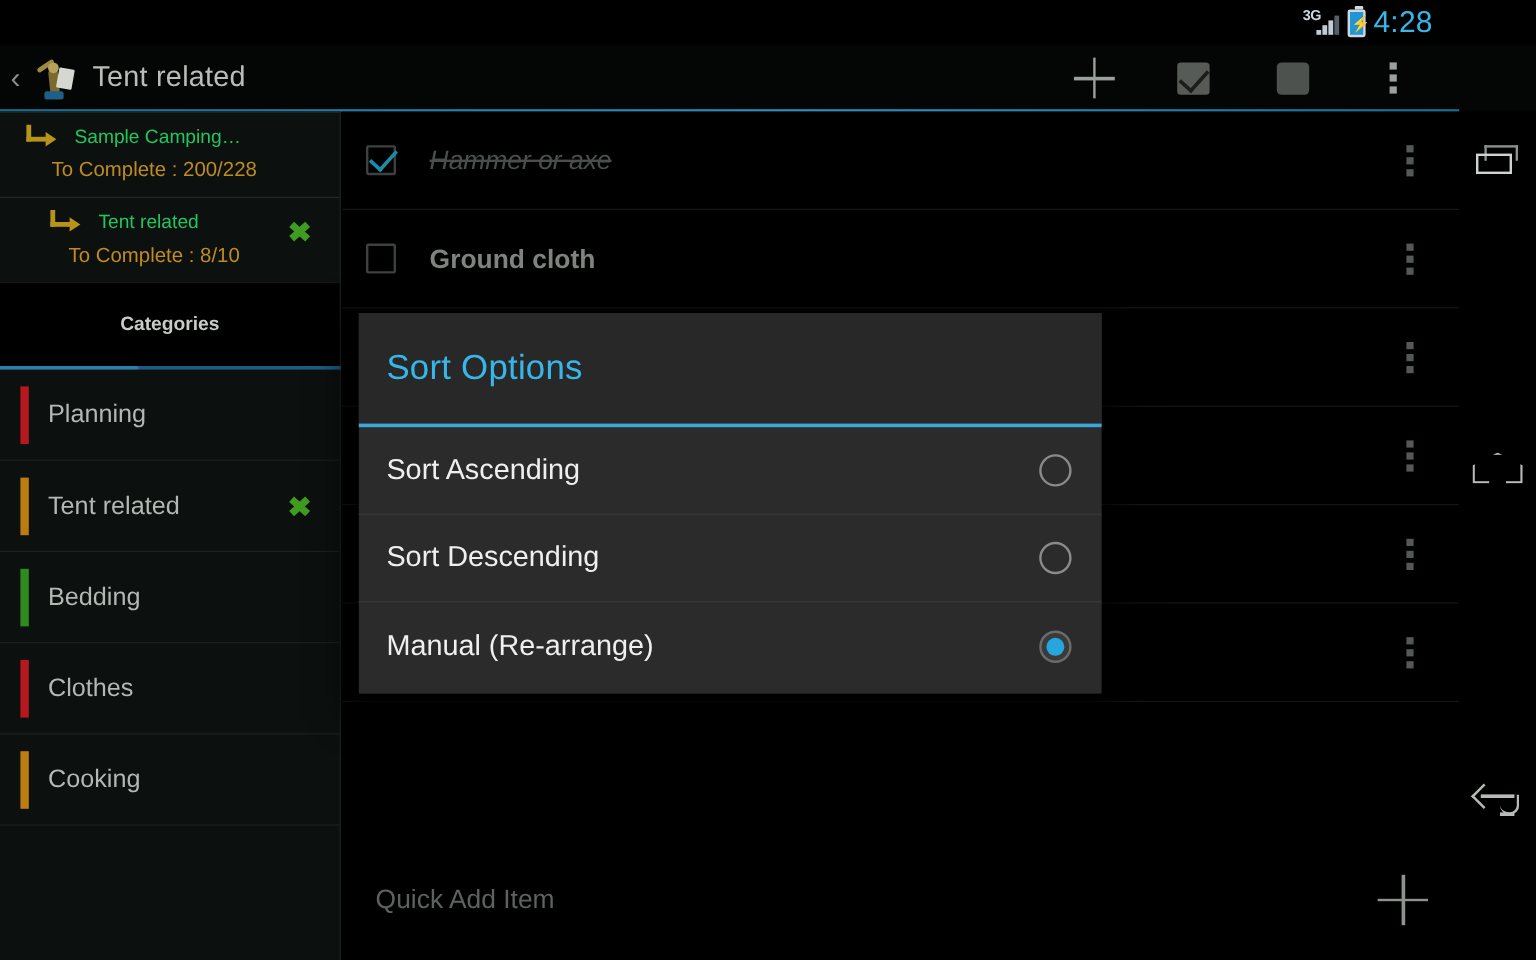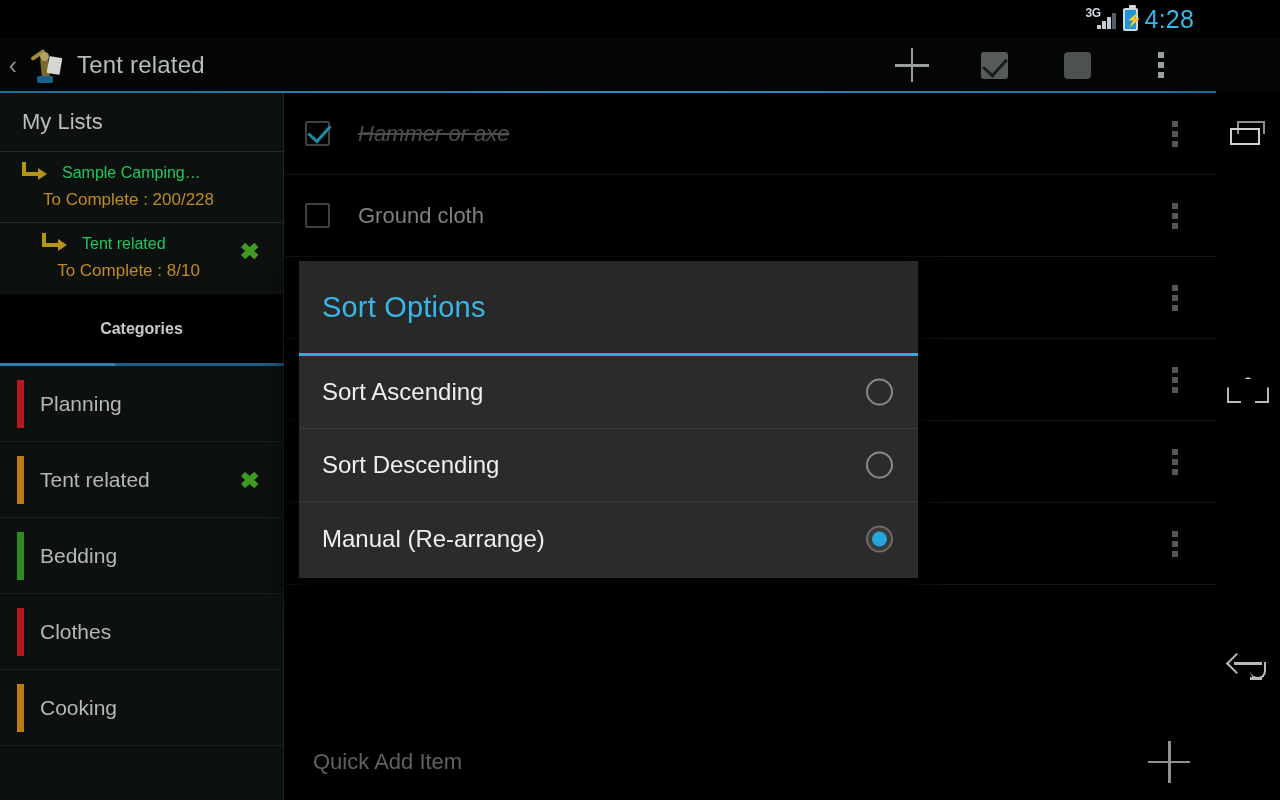--- a/index.html
+++ b/index.html
@@ -185,39 +185,39 @@
   .item-cb {
     width: 25px; height: 25px; margin-left: 20px; flex: none;
     border: 2px solid #3d4240; border-radius: 2px; position: relative;
   }
   .item-cb.checked:after {
     content:""; position:absolute; left: 6px; top: -3px;
     width: 10px; height: 19px; border: solid #1b8ca8;
     border-width: 0 3.5px 3.5px 0; transform: rotate(42deg);
   }
   .item-label {
-    font-size: 22px; font-weight: normal; color: #7e837f; margin-left: 28px;
+    font-size: 22px; font-weight: bold; color: #7e837f; margin-left: 28px;
   }
   .item-row.done .item-label {
     font-weight: normal; font-style: italic; color: #4a4f4c;
     text-decoration: line-through;
   }
   .row-overflow {
     position: absolute; right: 38px; top: 50%; transform: translateY(-50%);
     display: flex; flex-direction: column; gap: 4px;
   }
   .row-overflow i { display:block; width:6px; height:6px; background:#555956; }
 
   
   #quickadd-divider {
     position: absolute; left: 0; bottom: 69px; width: 931px; height: 2px;
     background: linear-gradient(to right, #14536f 0%, #226f95 60%, #14536f 100%);
   }
   #quickadd {
-    position: absolute; left: 0; bottom: 4px; width: 931px; height: 69px;
+    position: absolute; left: 0; bottom: 16px; width: 931px; height: 69px;
     display: flex; align-items: center; background:#000;
   }
   #quickadd-input {
     font-size: 22px; color: #5d625f; margin-left: 28px; flex: 1;
   }
   #quickadd-plus { position: relative; width: 42px; height: 42px; margin-right: 26px; }
   #quickadd-plus:before, #quickadd-plus:after { content:""; position:absolute; background:#8d928e; }
   #quickadd-plus:before { left:0; top:20px; width:42px; height:2.5px; }
   #quickadd-plus:after  { left:20px; top:0; width:2.5px; height:42px; }
 
@@ -354,21 +354,20 @@
             <i></i>
             <i></i>
             <i></i>
           </span>
       </div>
     </div>
   </div>
   <div id="ab-underline"></div>
 
   <div id="sidebar">
-    <div id="mylists-title">My Lists</div>
     <div class="hr"></div>
 
     <div class="list-entry">
       <div class="row1">
         <span class="arrow-glyph">
             <i class="arrow-head"></i>
           </span>
         <span class="list-name">Sample Camping…</span>
       </div>
       <div class="list-sub">To Complete : 200/228</div>

